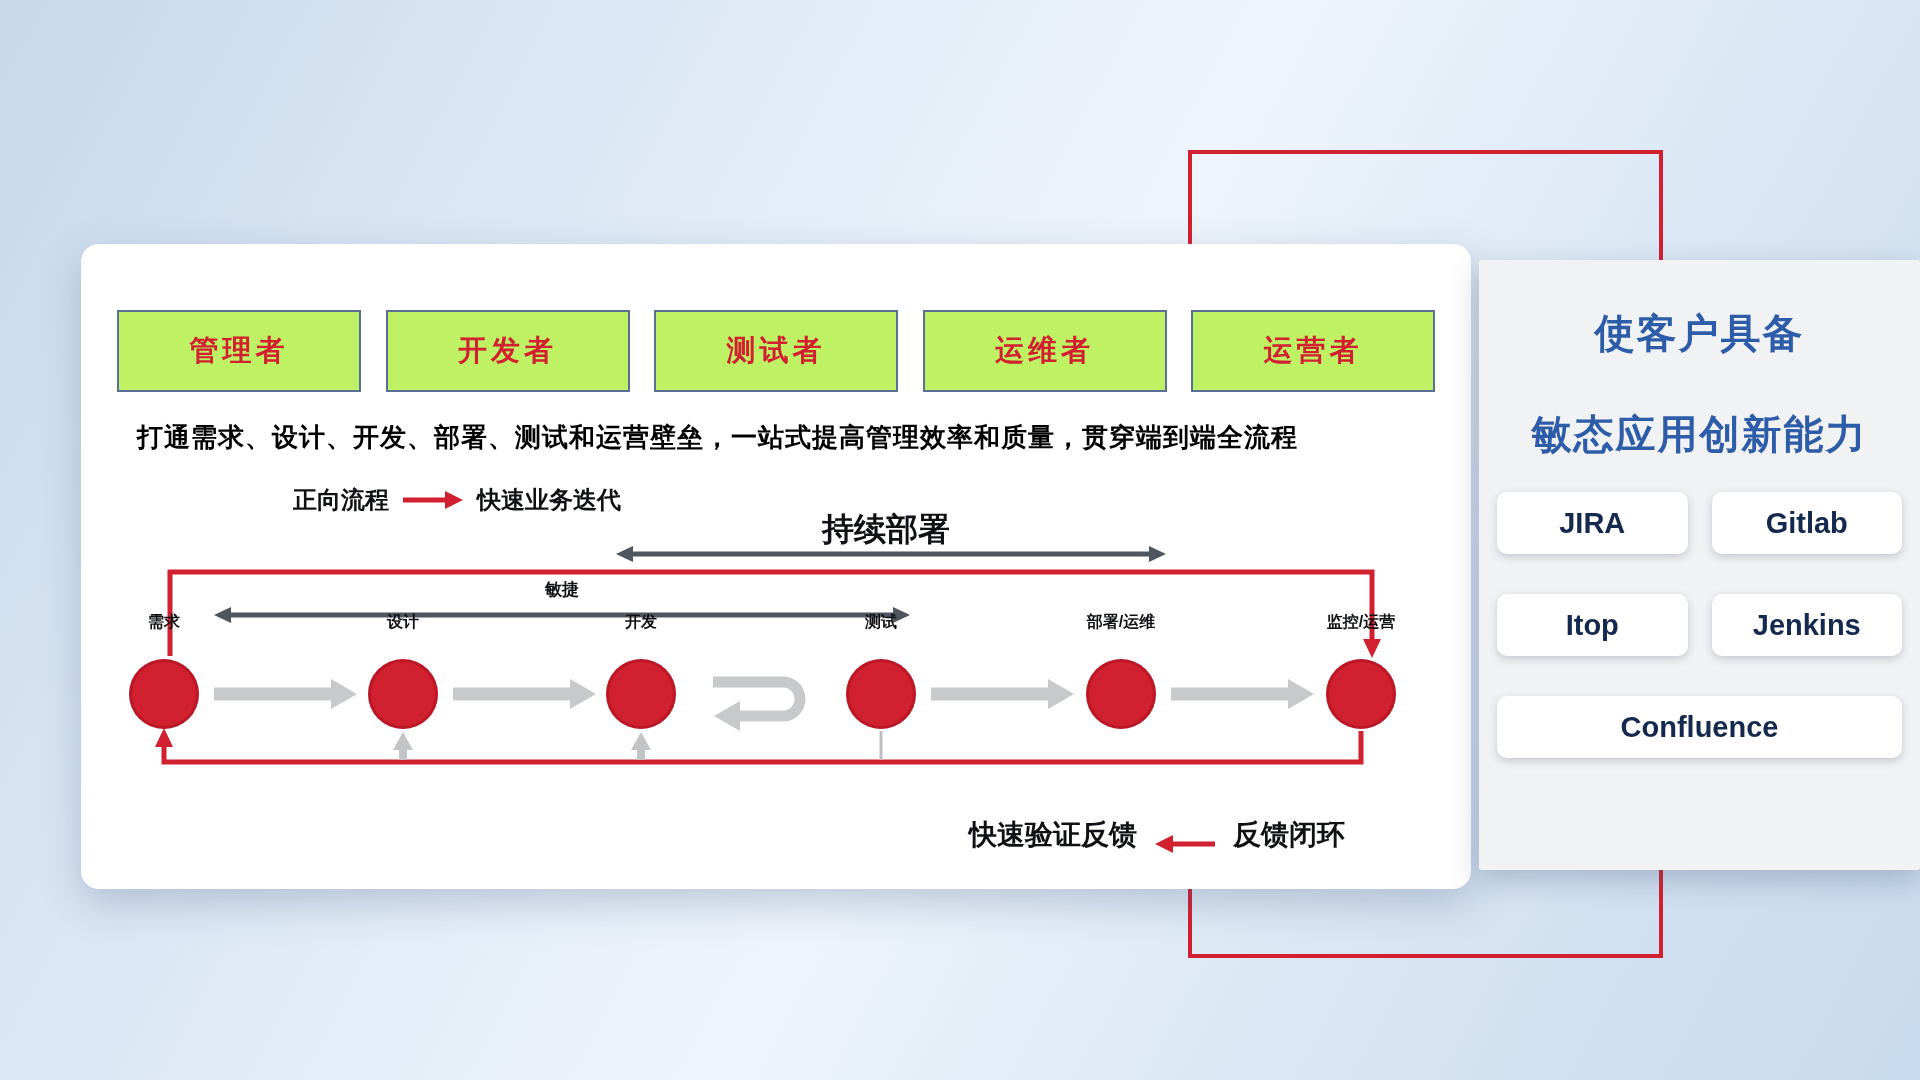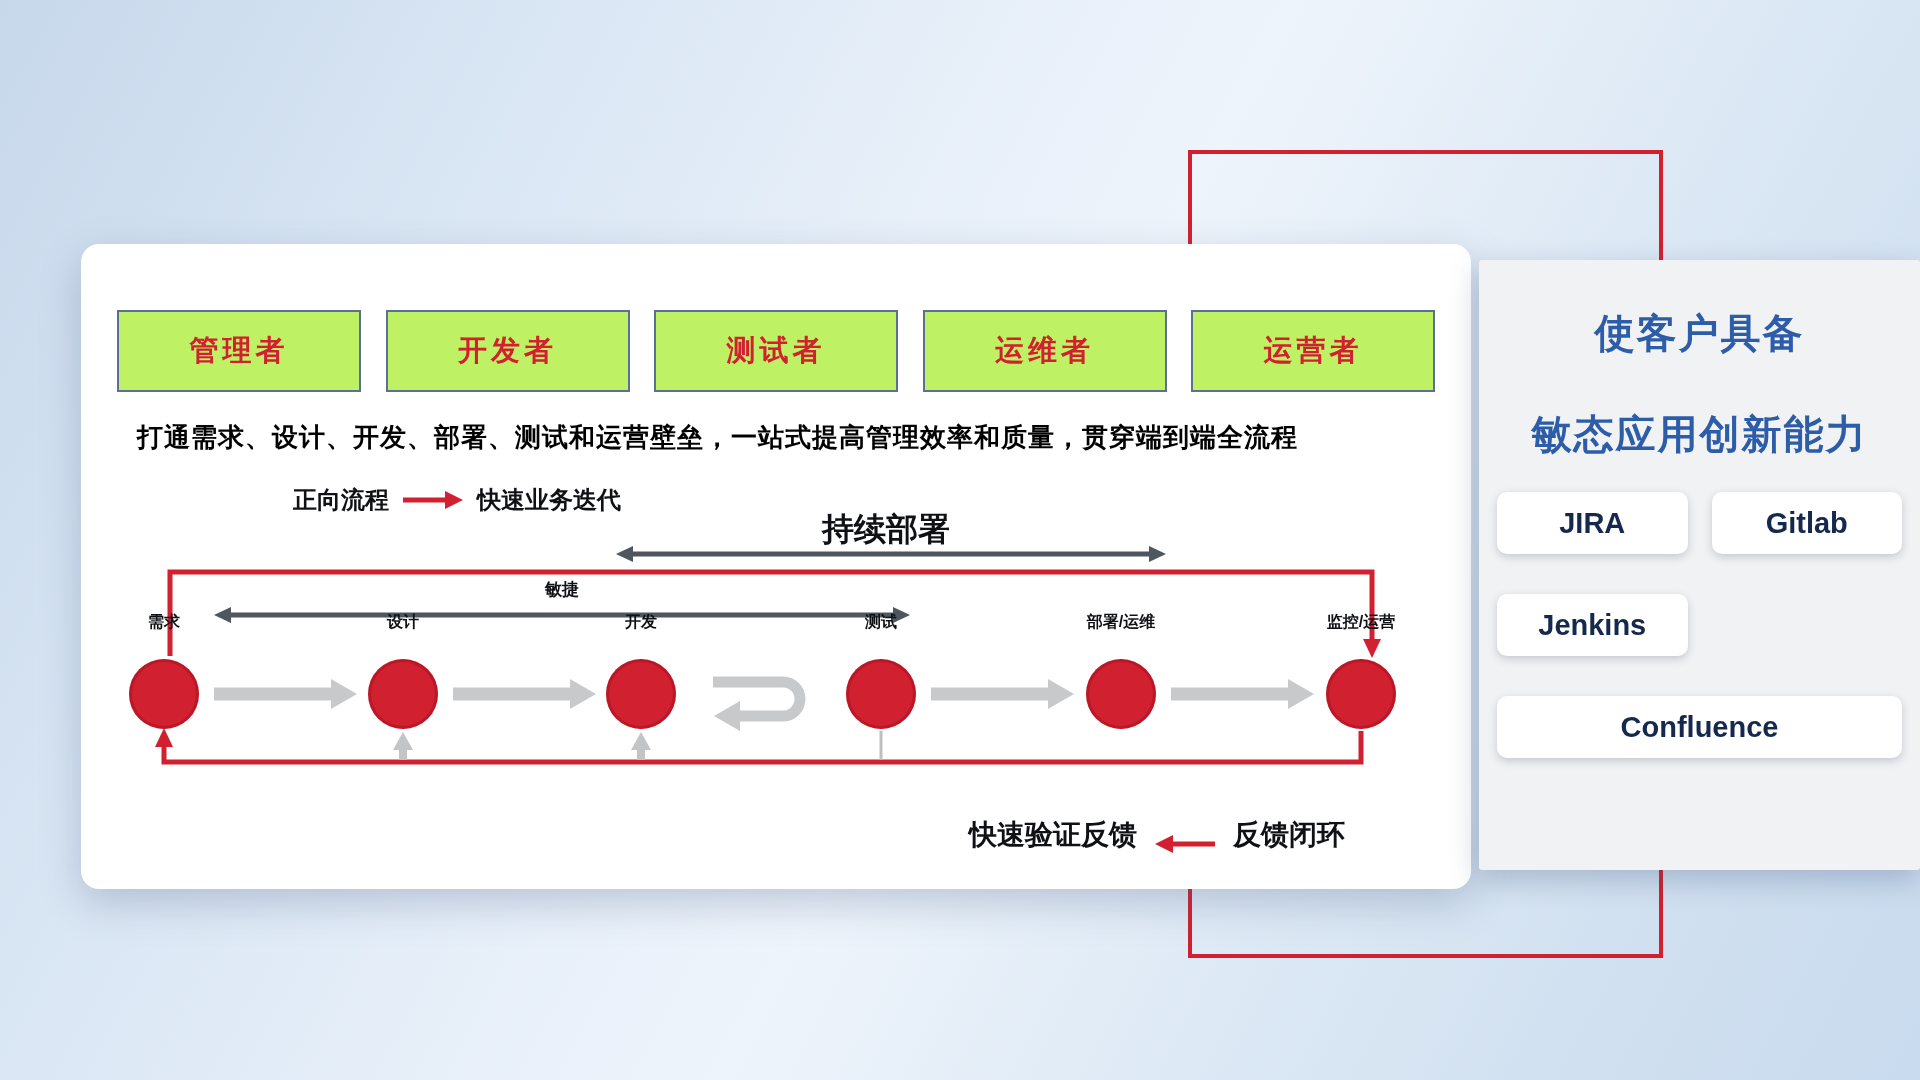--- a/index.html
+++ b/index.html
@@ -183,18 +183,19 @@
     </div>
 
   </div>
 
   <div class="panel">
     <div class="panel-title l1">使客户具备</div>
     <div class="panel-title l2">敏态应用创新能力</div>
     <div class="tools-grid">
       <div class="tool-btn">JIRA</div>
       <div class="tool-btn">Gitlab</div>
+      <div class="tool-btn">Itop</div>
       <div class="tool-btn">Jenkins</div>
       <div class="tool-btn wide">Confluence</div>
     </div>
   </div>
 
 </div>
 
 </body></html>

